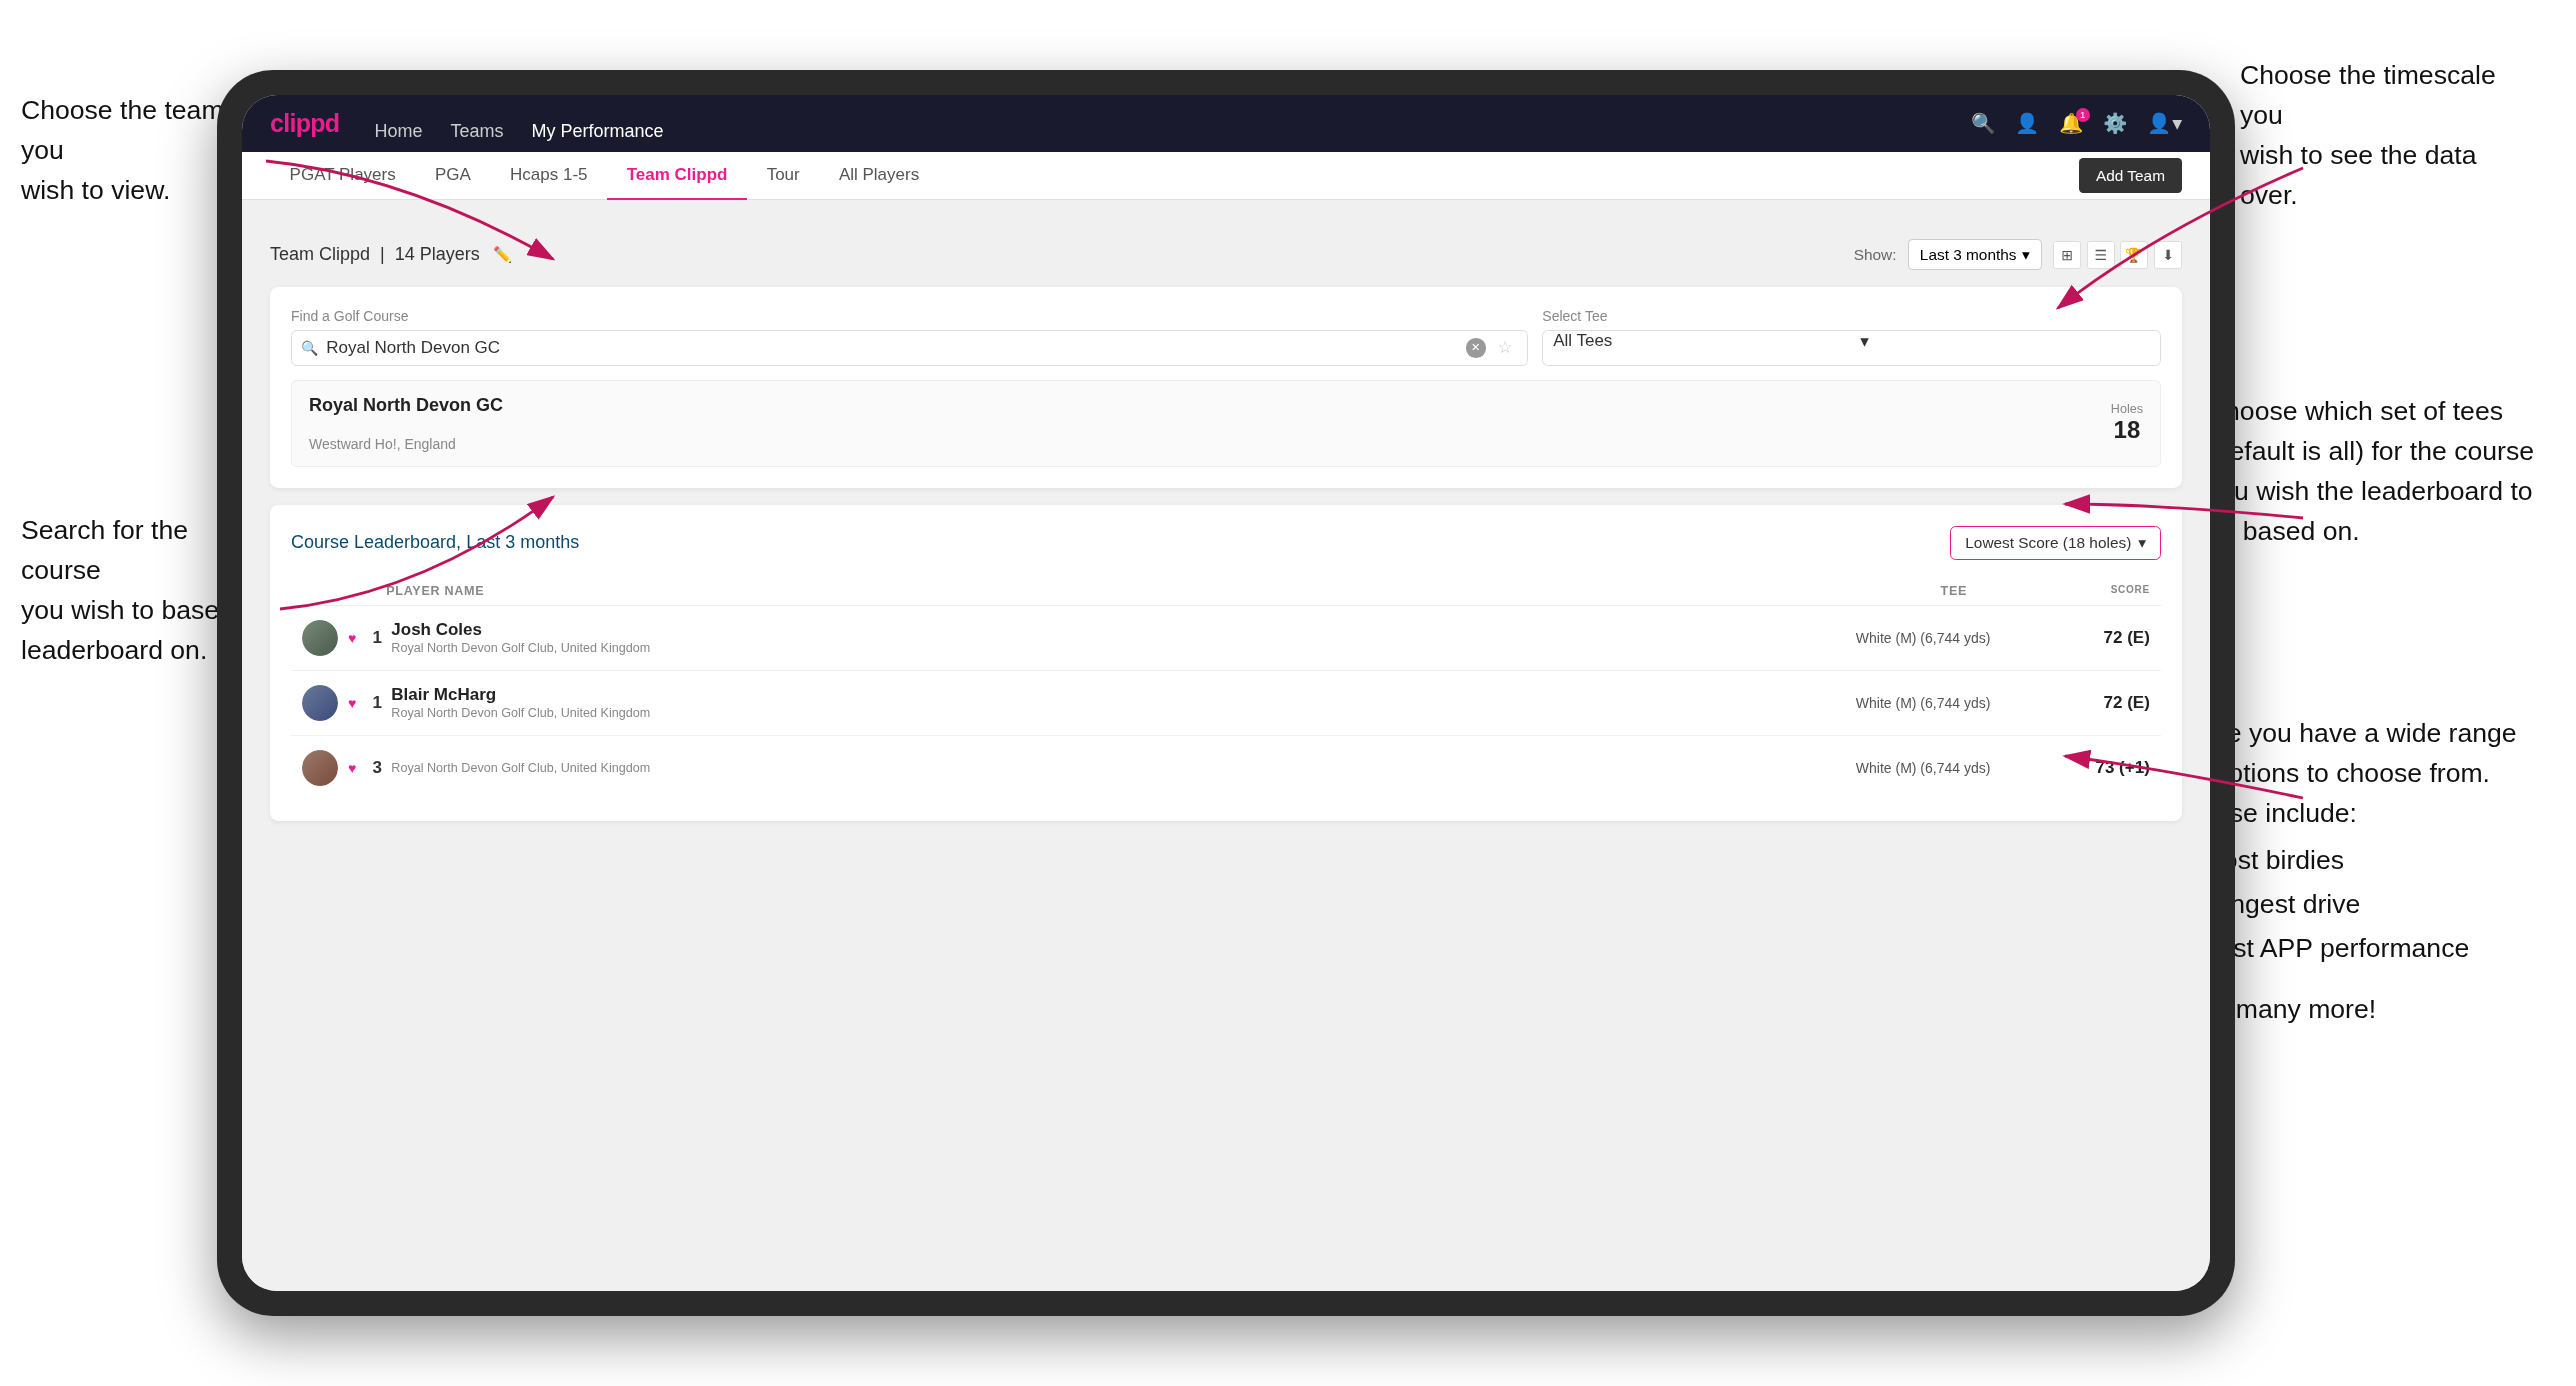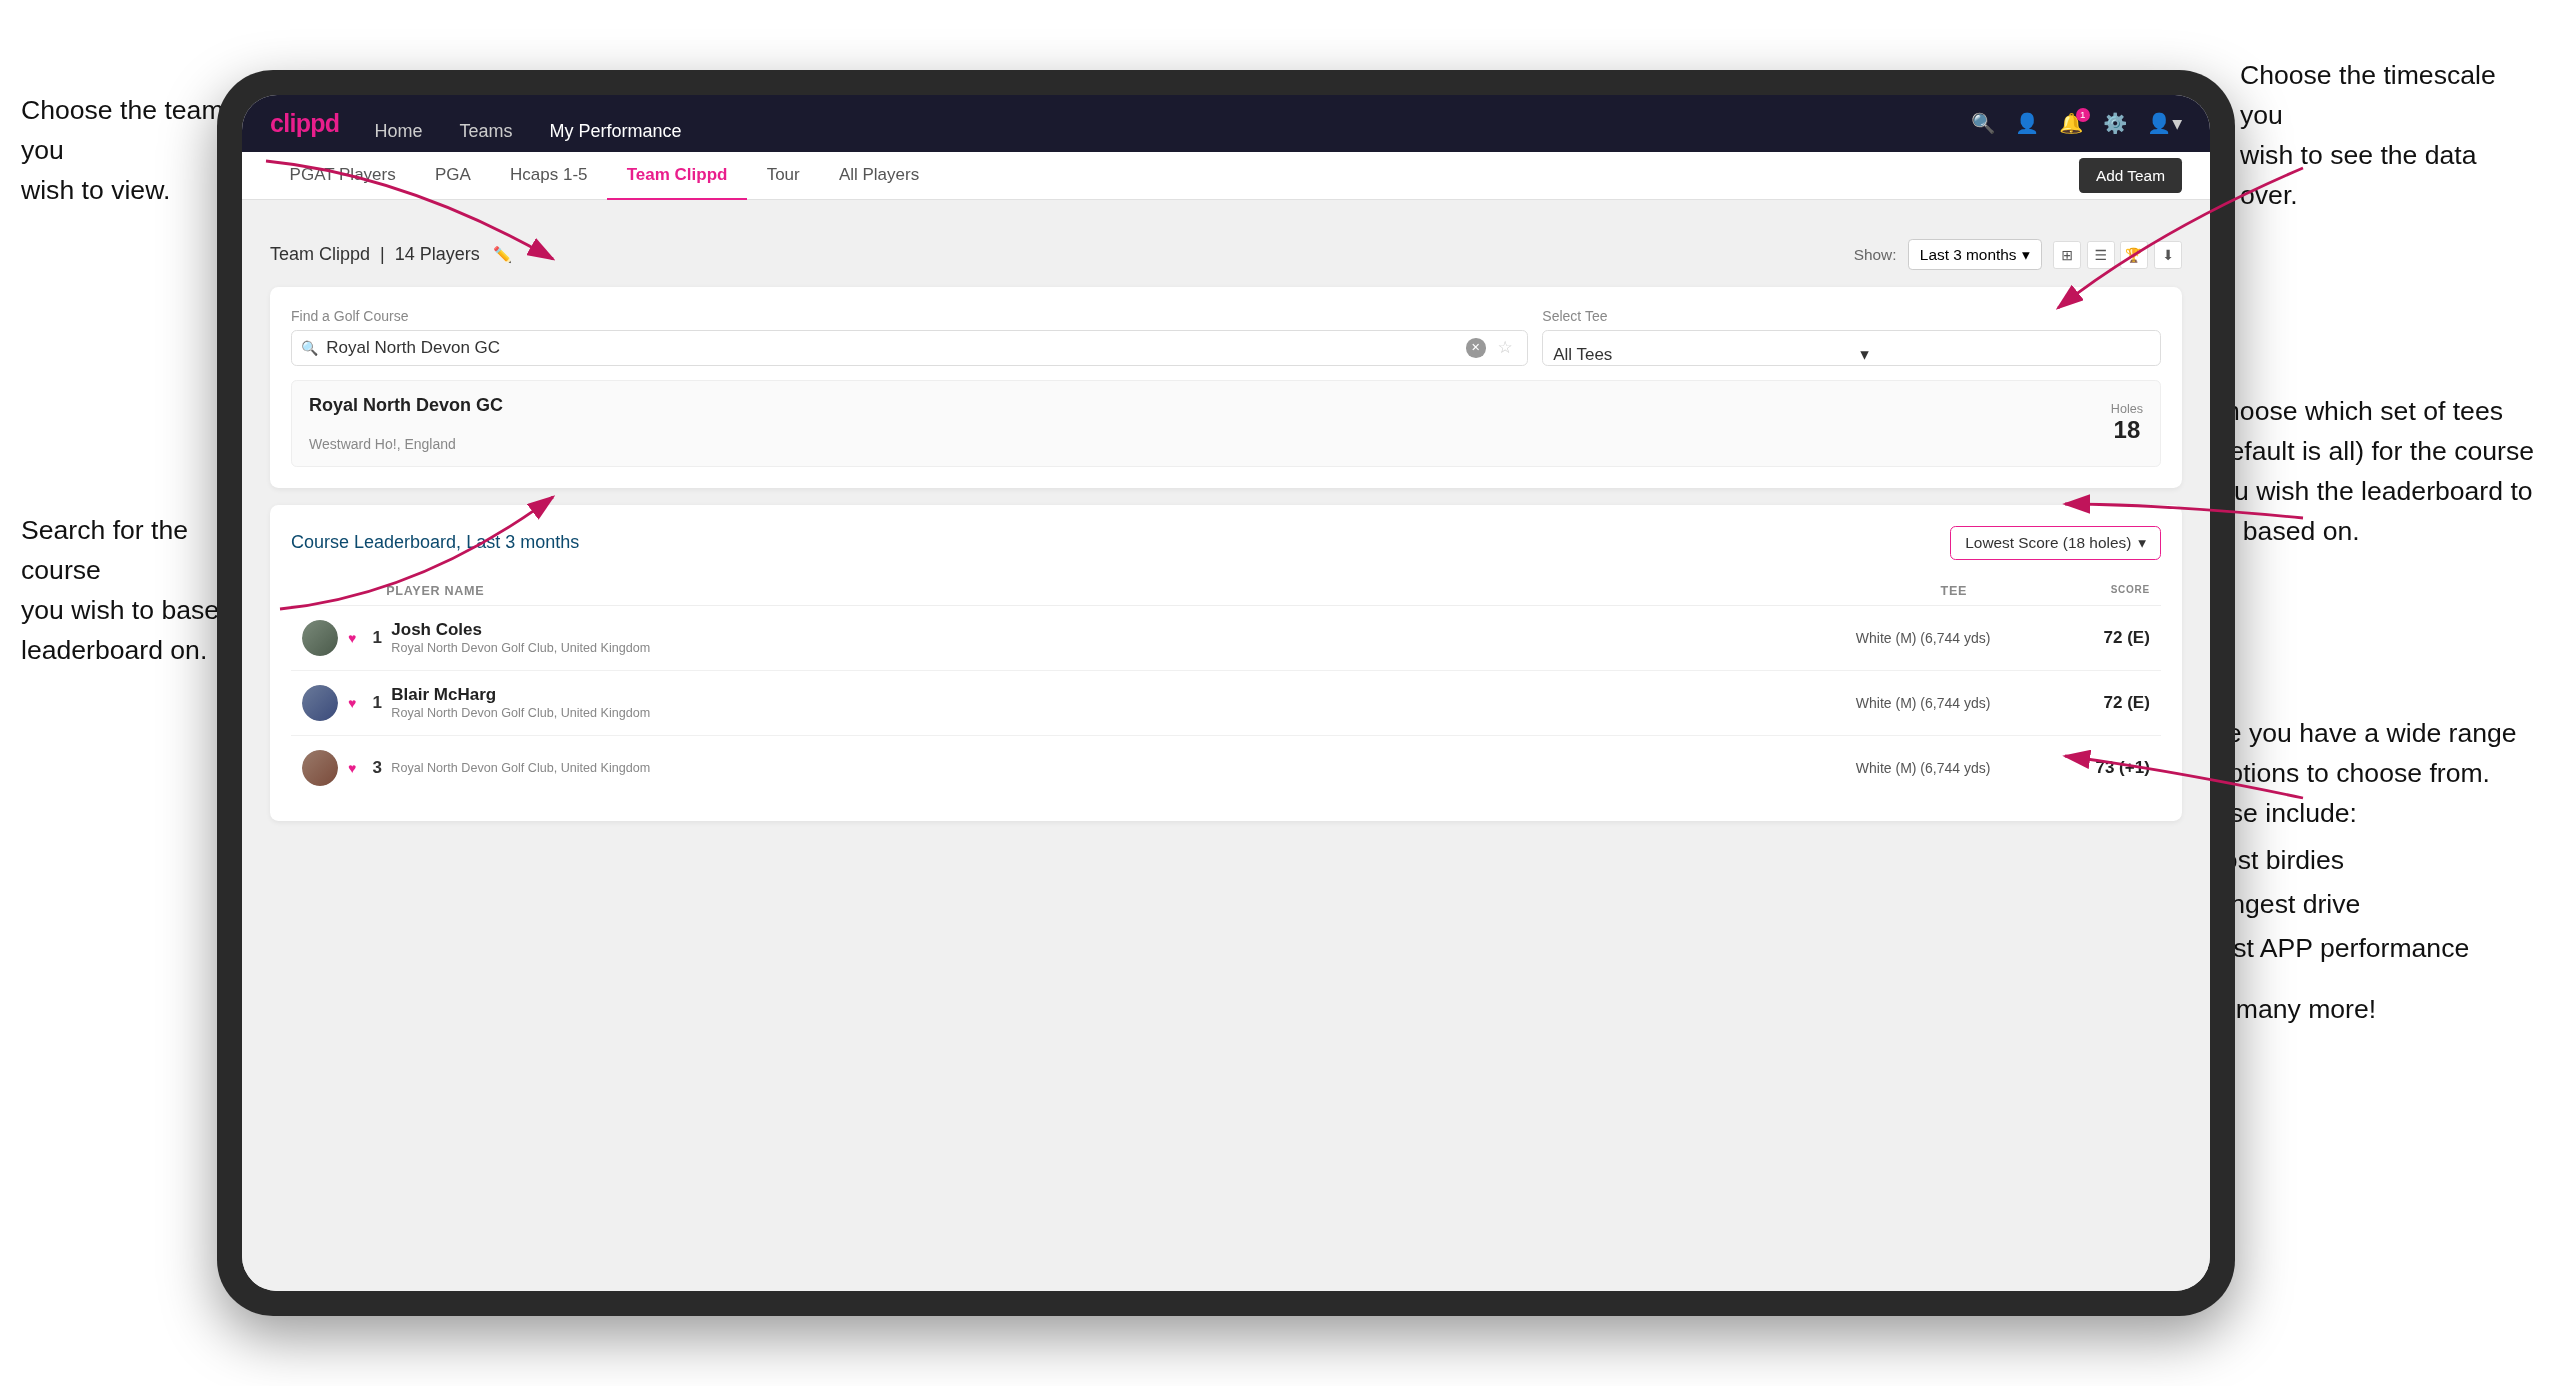--- a/index.html
+++ b/index.html
@@ -56,21 +56,21 @@
 
     .nav-logo {
       color: #e91e8c;
       font-size: 25px;
       font-weight: 700;
       letter-spacing: -0.7px;
     }
 
     .nav-links {
       display: flex;
-      gap: 37px;
+      gap: 28px;
       flex: 1;
       margin-top: 16px;
     }
 
     .nav-link {
       color: #ccc;
       font-size: 18px;
       cursor: pointer;
     }
 
@@ -285,21 +285,21 @@
     }
 
     .tee-field-group {
       flex: 1;
     }
 
     .tee-select-wrapper {
       border: 0.7px solid #ddd;
       border-radius: 5.6px;
       display: flex;
-      align-items: flex-end;
+      align-items: flex-start;
       padding: 0 9.8px;
       height: 36px;
       background: white;
       cursor: pointer;
       gap: 17px;
     }
 
     .tee-select-wrapper span {
       font-size: 17px;
       color: #333;

